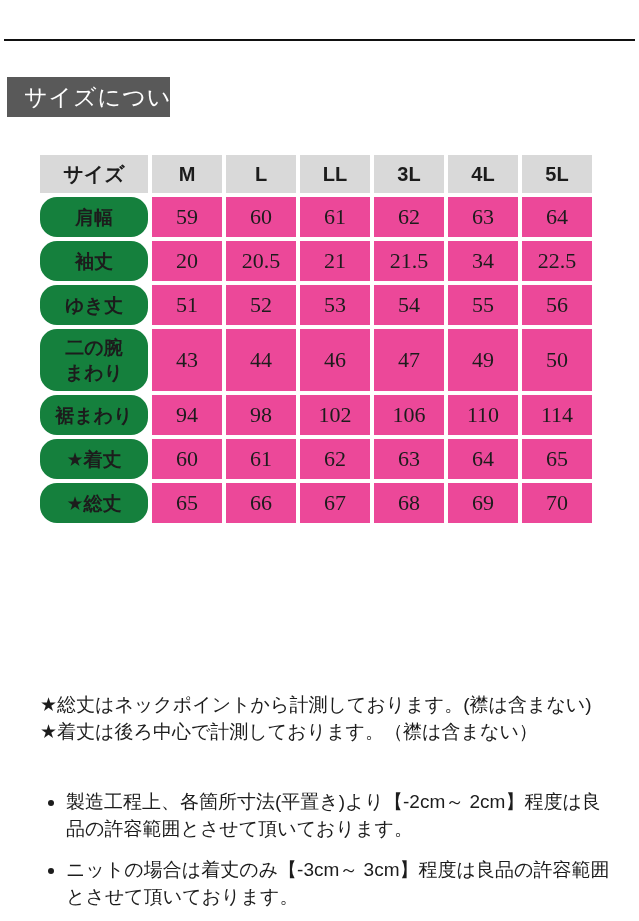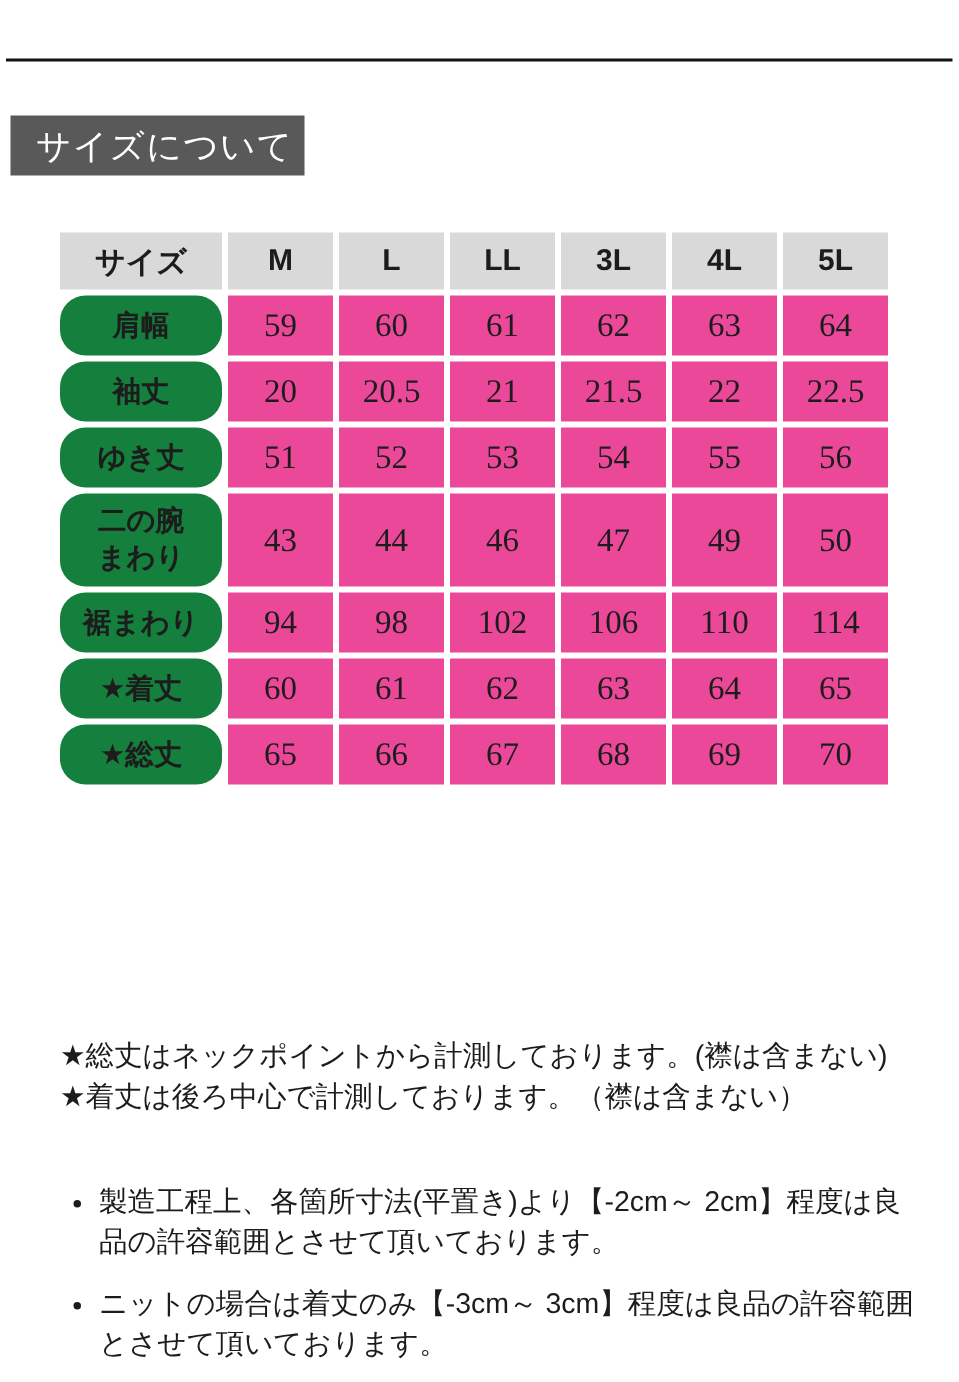--- a/index.html
+++ b/index.html
@@ -11,21 +11,21 @@
     font-family:"Liberation Sans","DejaVu Sans",sans-serif;
     color:#1c1c1c;
   }
   .top-rule{
     position:absolute;left:4px;top:39px;
     width:631px;height:0;
     border-top:2px solid #111111;
   }
   .title-box{
     position:absolute;left:7px;top:77px;
-    width:196px;height:40px;
+    width:163px;height:40px;
     background:#595959;
     display:flex;align-items:center;
     box-sizing:border-box;
   }
   .title-box .title-text{
     color:#ffffff;
     font-size:23px;
     padding-left:17px;
     letter-spacing:1px;
     white-space:nowrap;
@@ -108,21 +108,21 @@
           <td>62</td>
           <td>63</td>
           <td>64</td>
         </tr>
         <tr>
           <th>袖丈</th>
           <td>20</td>
           <td>20.5</td>
           <td>21</td>
           <td>21.5</td>
-          <td>22</td>
+          <td>34</td>
           <td>22.5</td>
         </tr>
         <tr>
           <th>ゆき丈</th>
           <td>51</td>
           <td>52</td>
           <td>53</td>
           <td>54</td>
           <td>55</td>
           <td>56</td>

